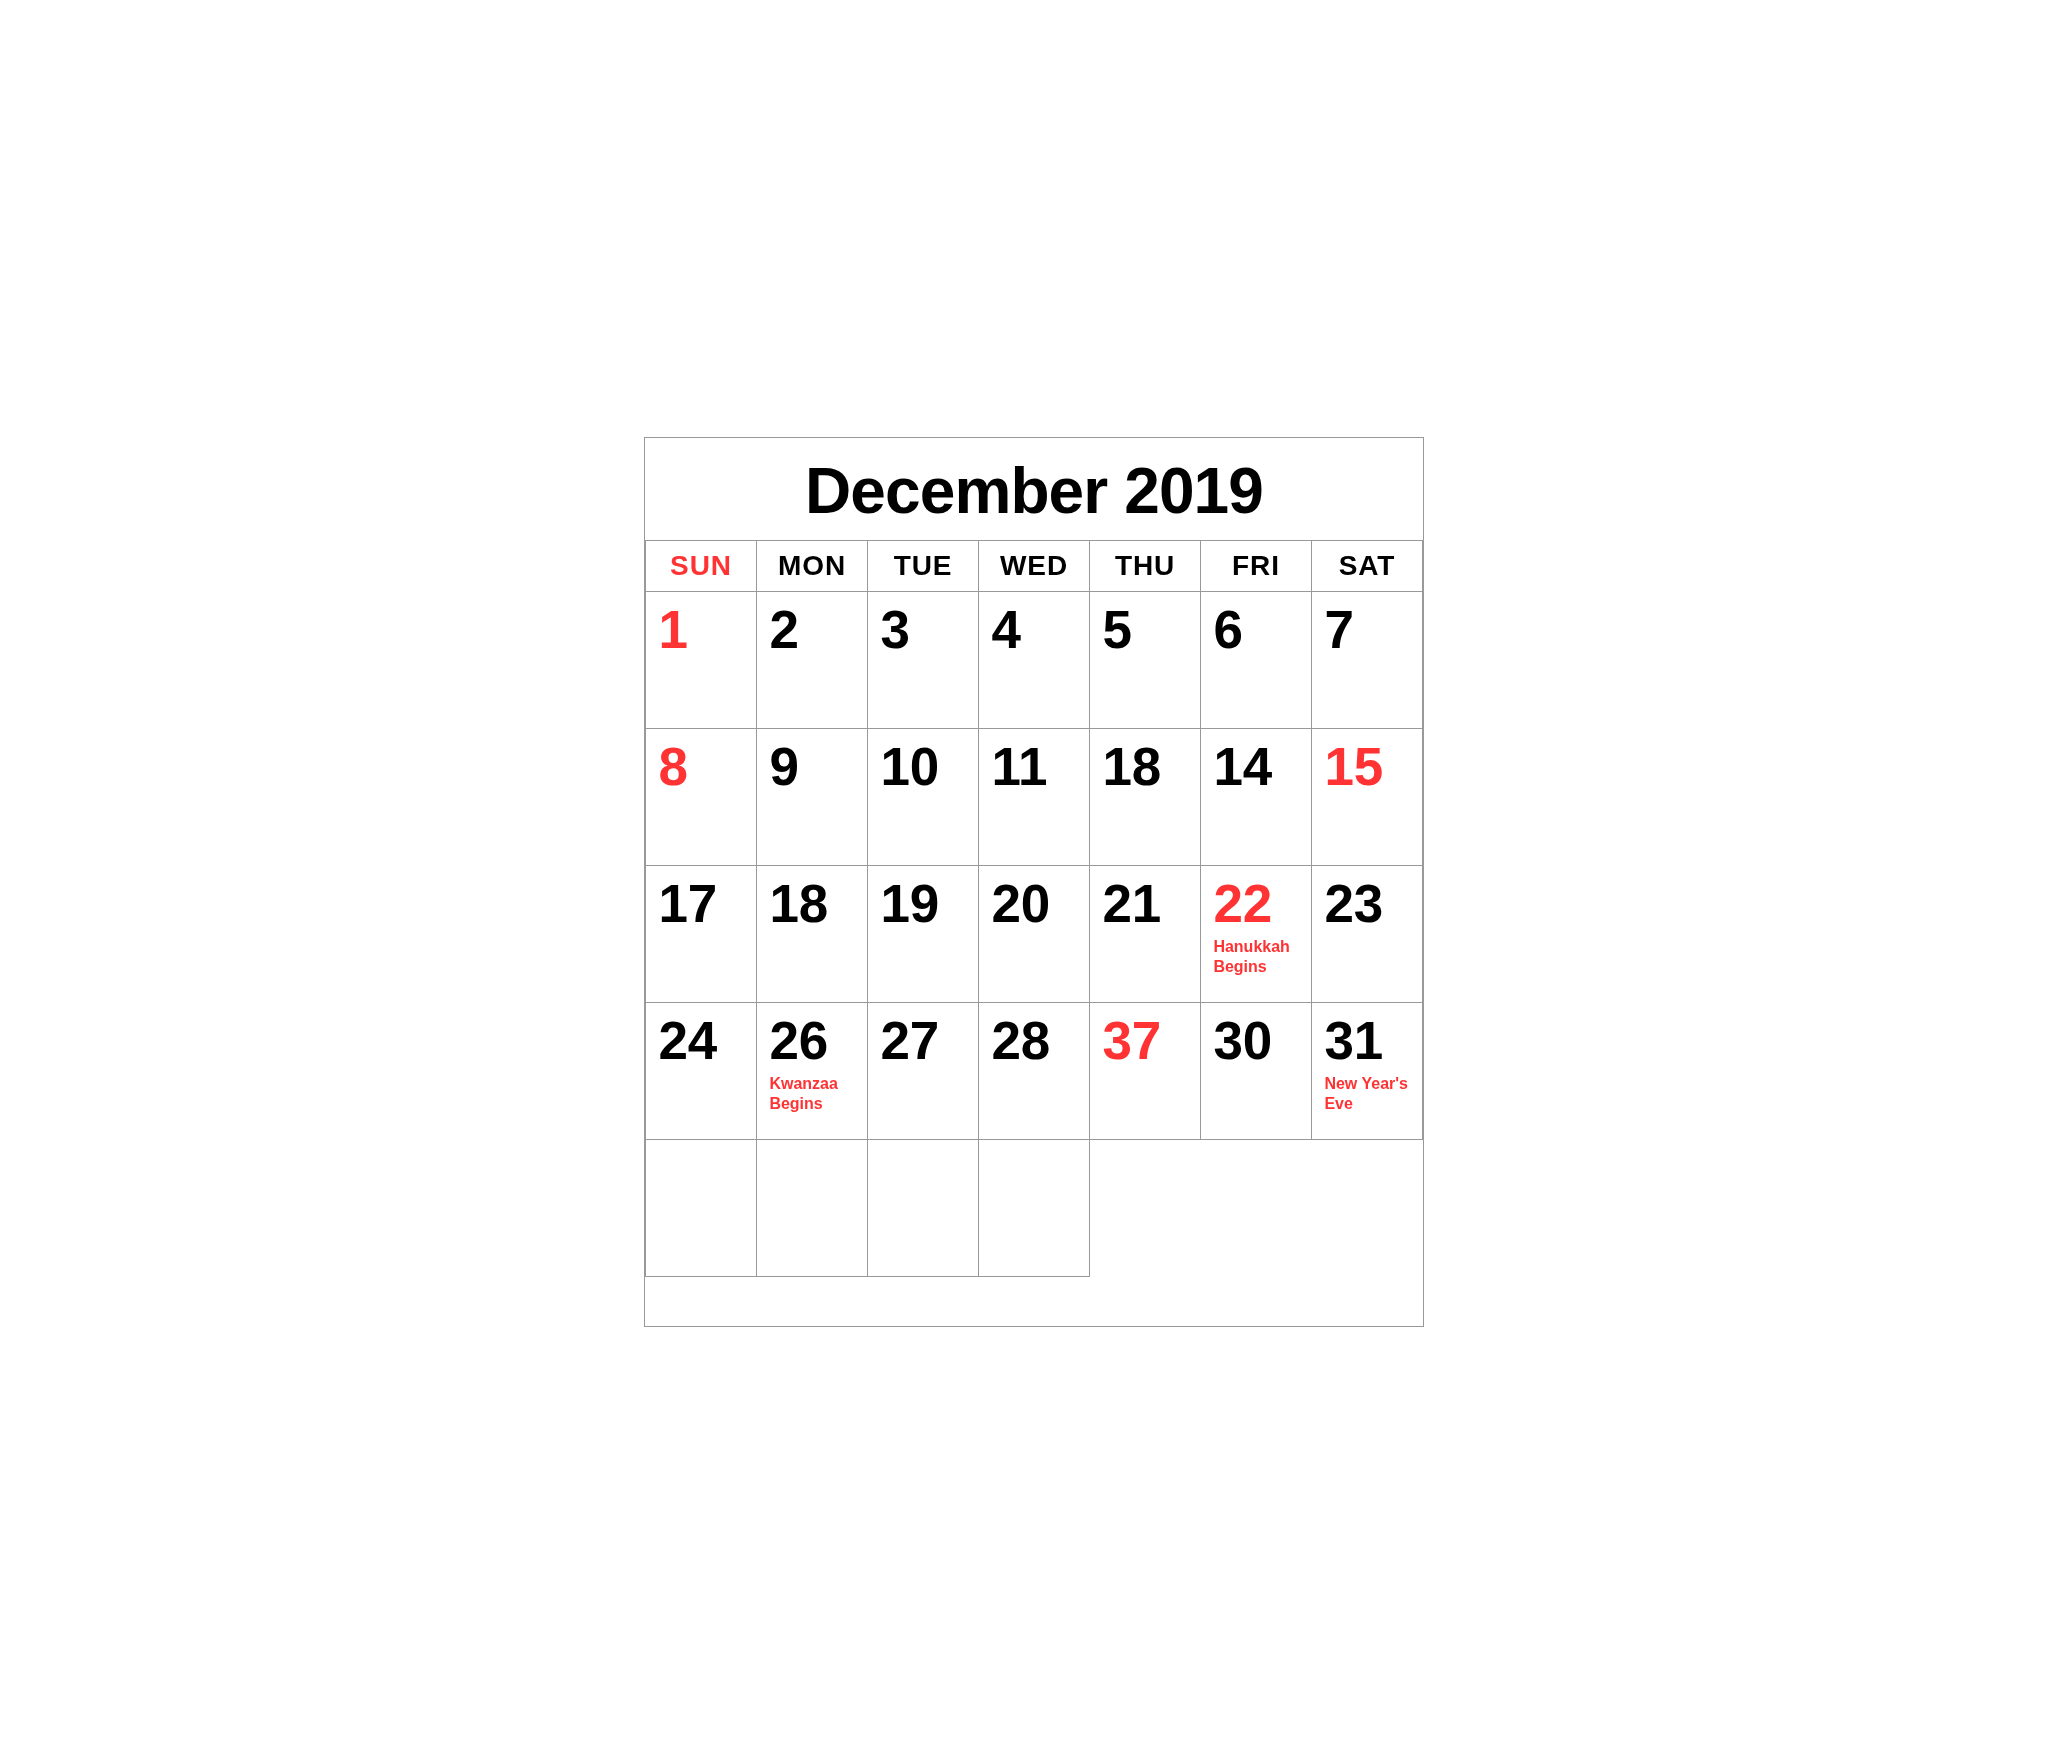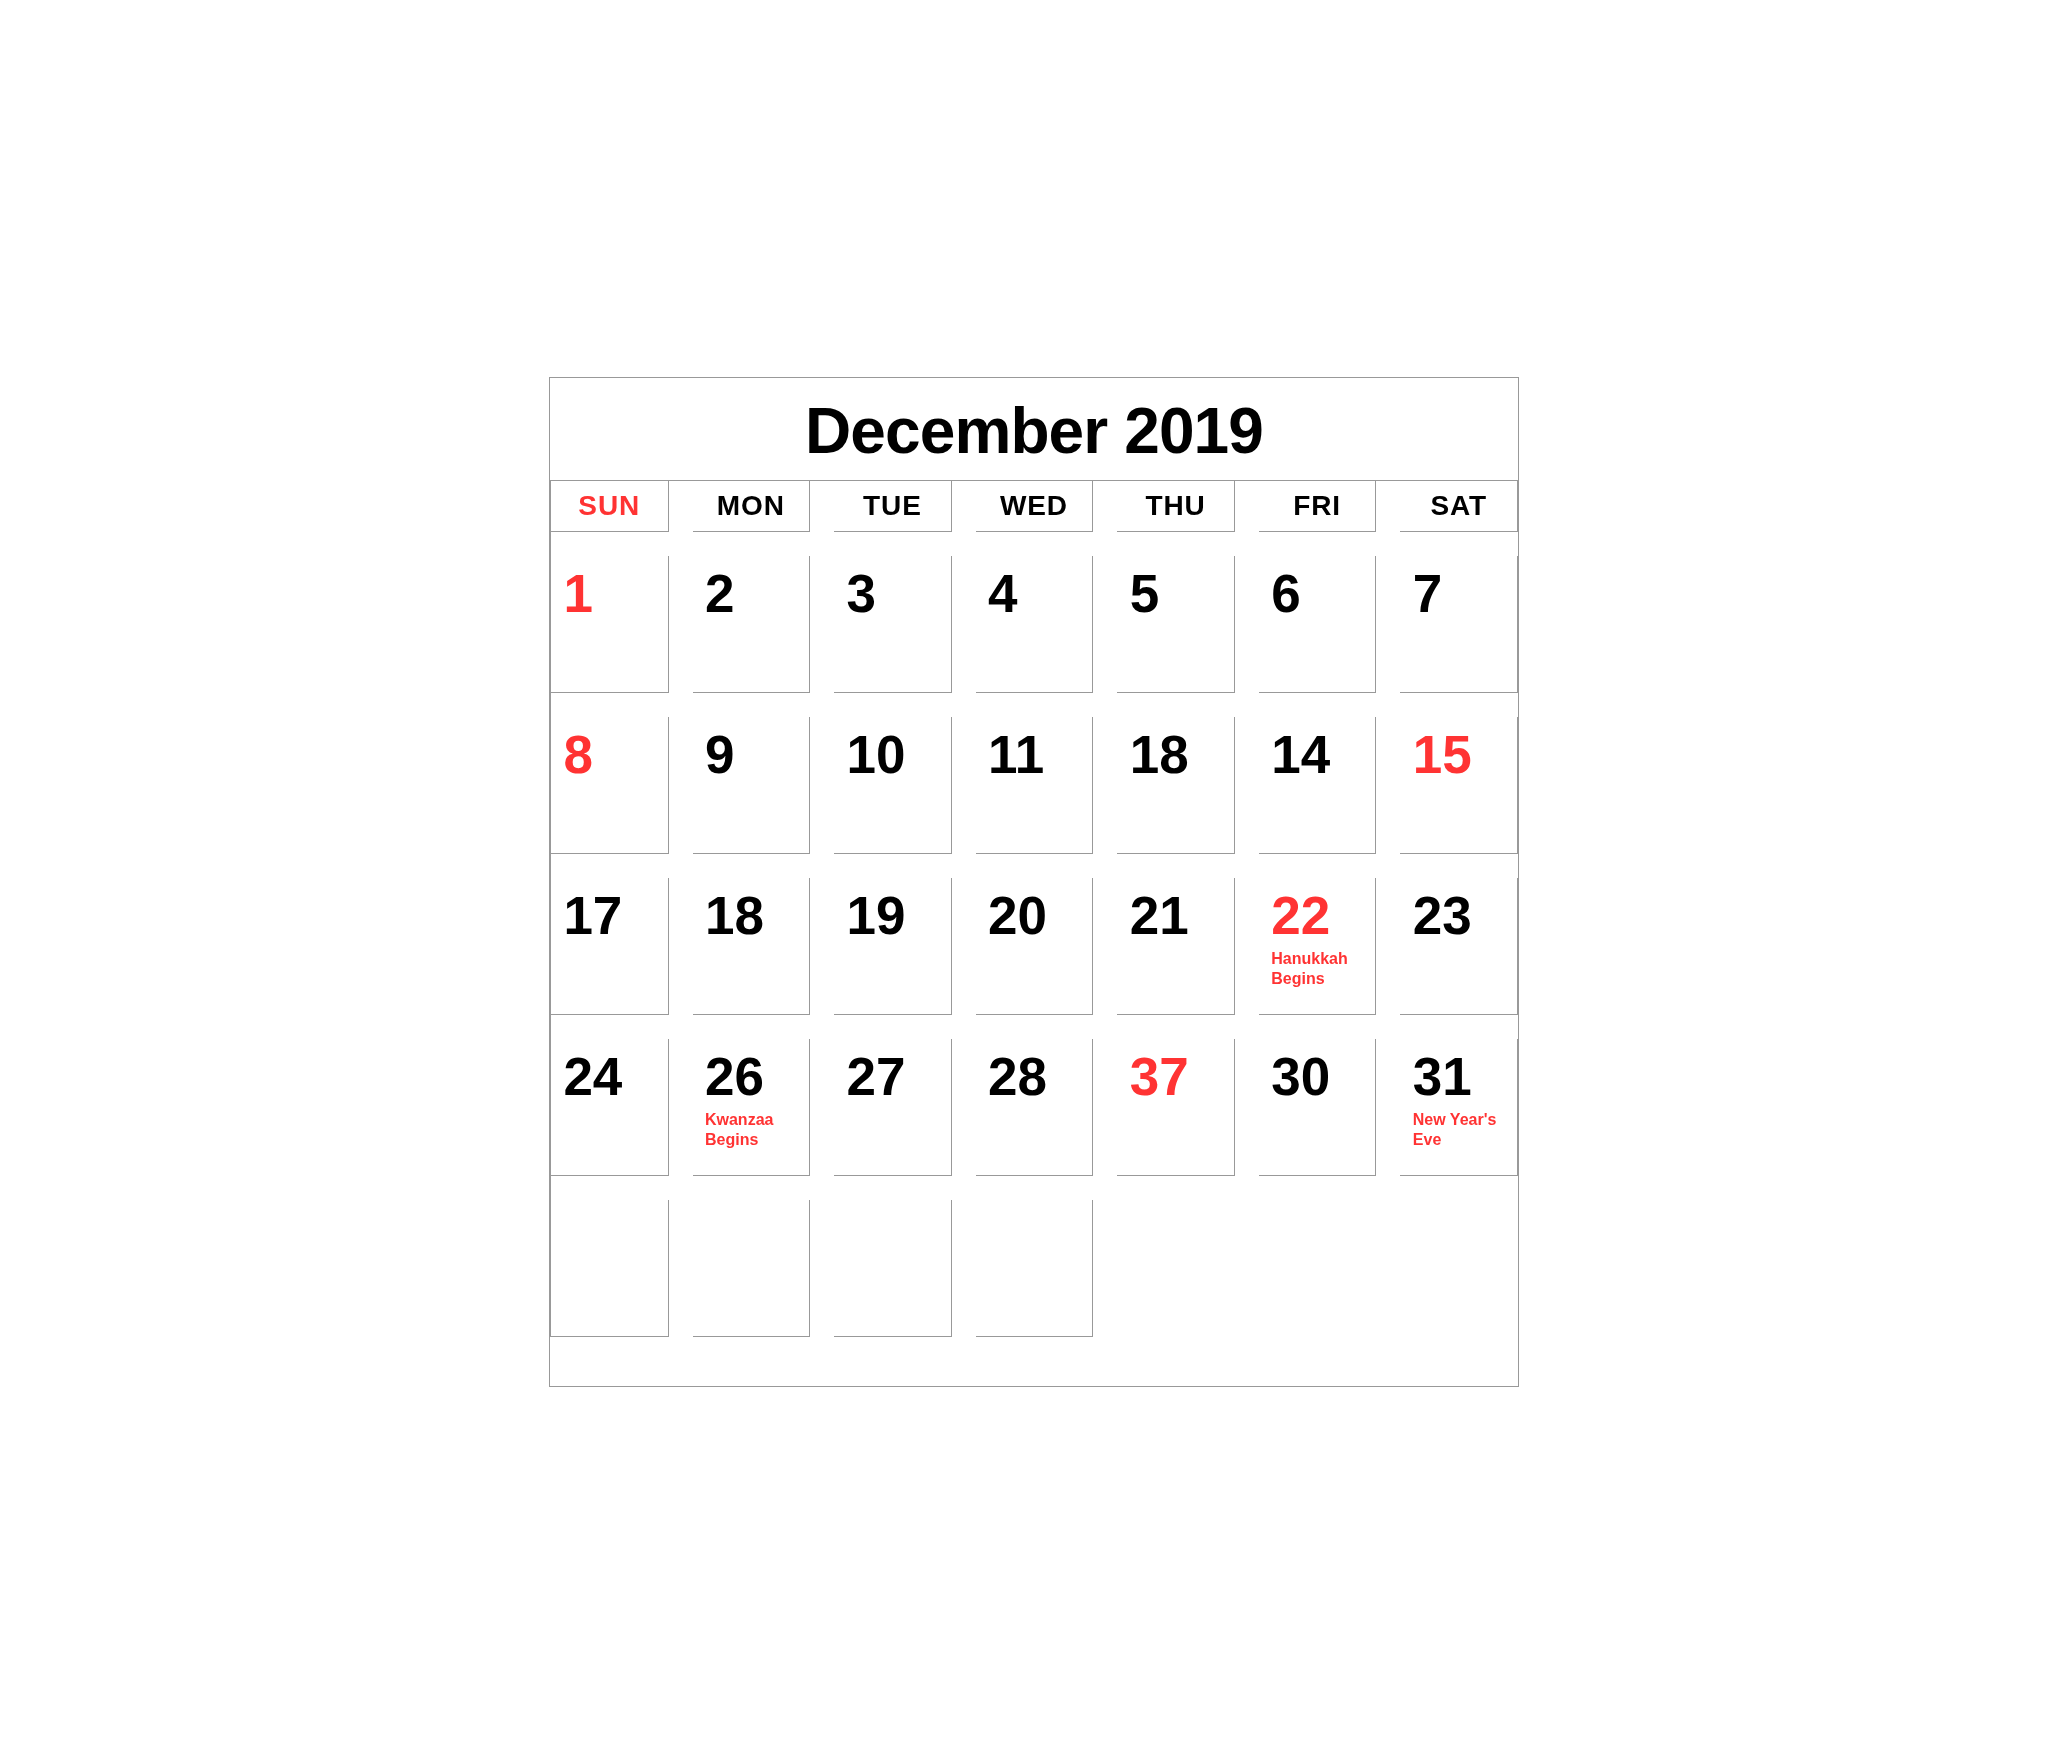--- a/index.html
+++ b/index.html
@@ -7,39 +7,38 @@
     body {
       background: #fff;
       display: flex;
       justify-content: center;
       align-items: center;
       min-height: 100vh;
       font-family: Arial, Helvetica, sans-serif;
     }
 
     .calendar-wrapper {
-      width: 970px;
+      width: 780px;
       border: 1.8px solid #999;
       background: #fff;
     }
 
     .calendar-title {
       text-align: center;
       font-size: 64px;
       font-weight: 900;
       padding: 16px 0 12.4px;
       border-bottom: 1.8px solid #999;
       letter-spacing: -0.9px;
     }
 
     .calendar-grid {
       display: grid;
       grid-template-columns: repeat(7, 1fr);
       border-left: 1.8px solid #999;
-      gap: 24px;
     }
 
     .day-header {
       border-right: 1.8px solid #999;
       border-bottom: 1.8px solid #999;
       text-align: center;
       font-size: 28px;
       font-weight: 900;
       padding: 8.8px 0;
       letter-spacing: 0.9px;

